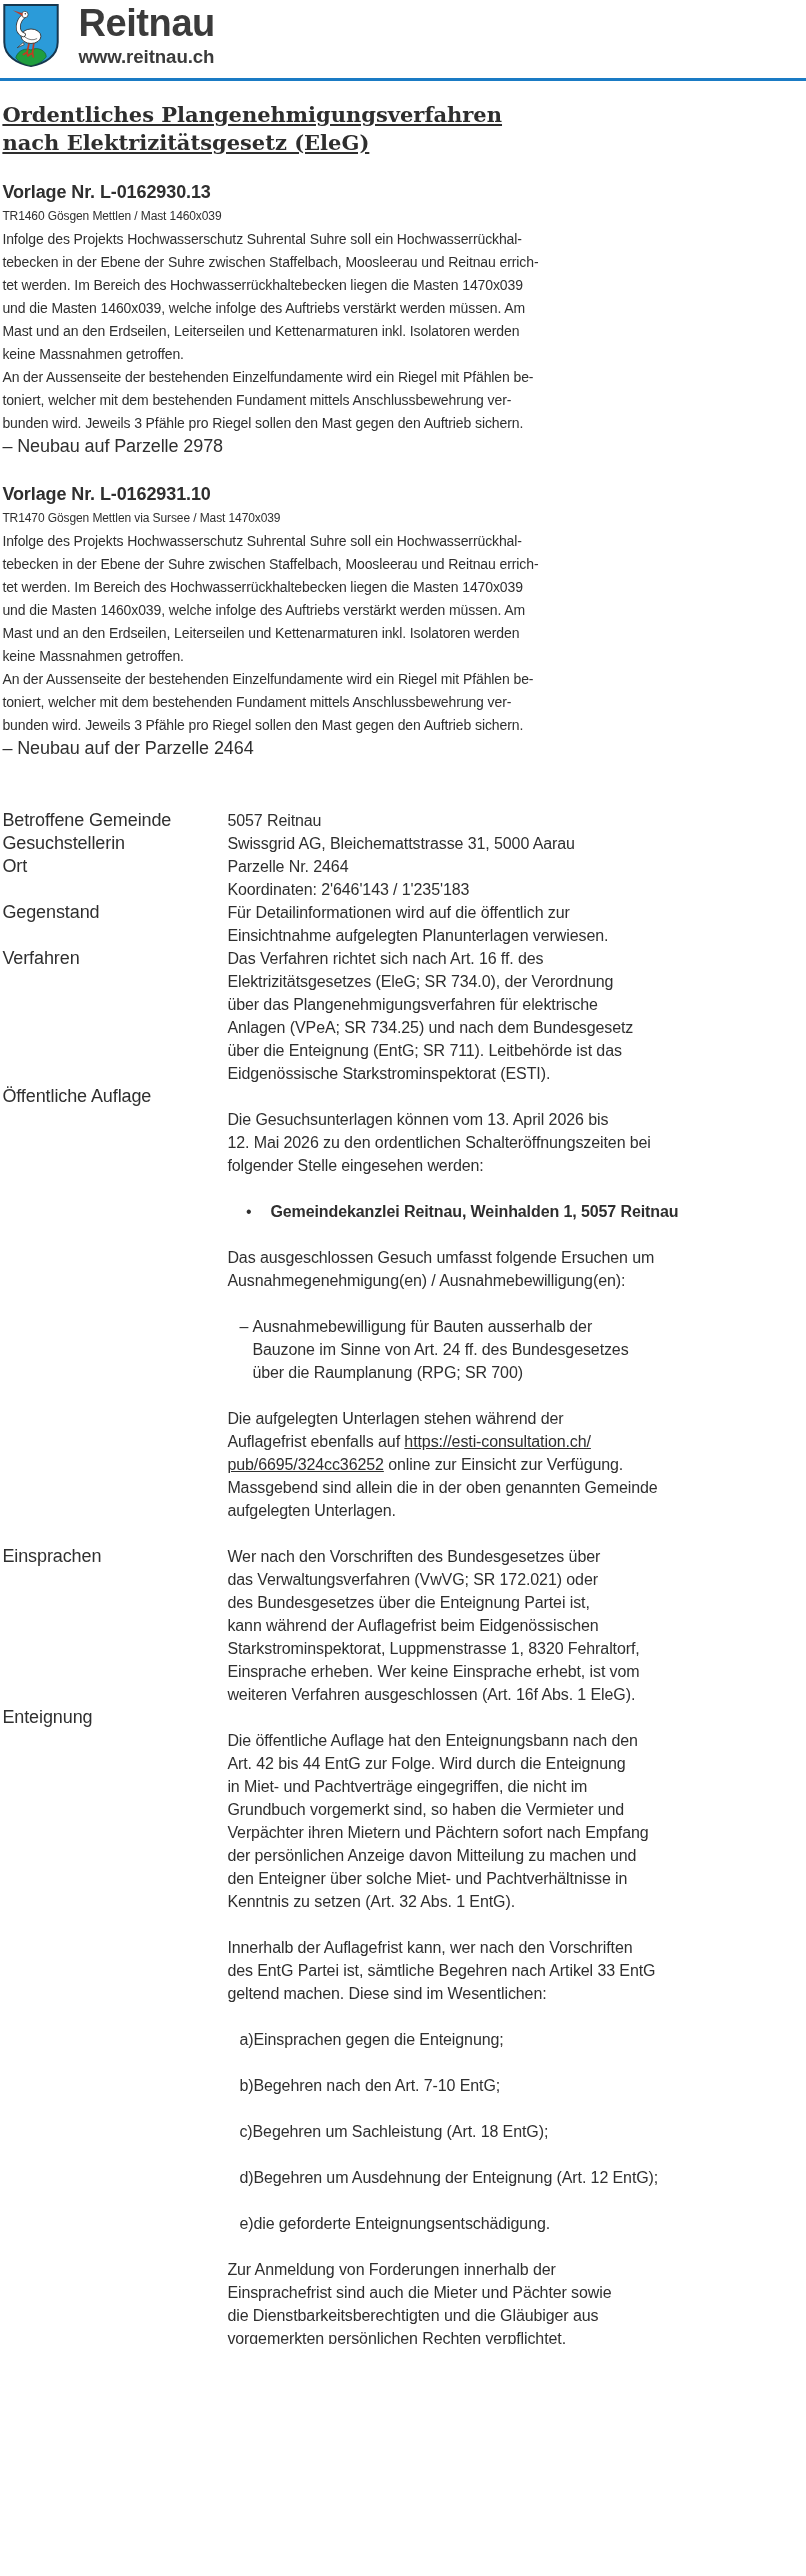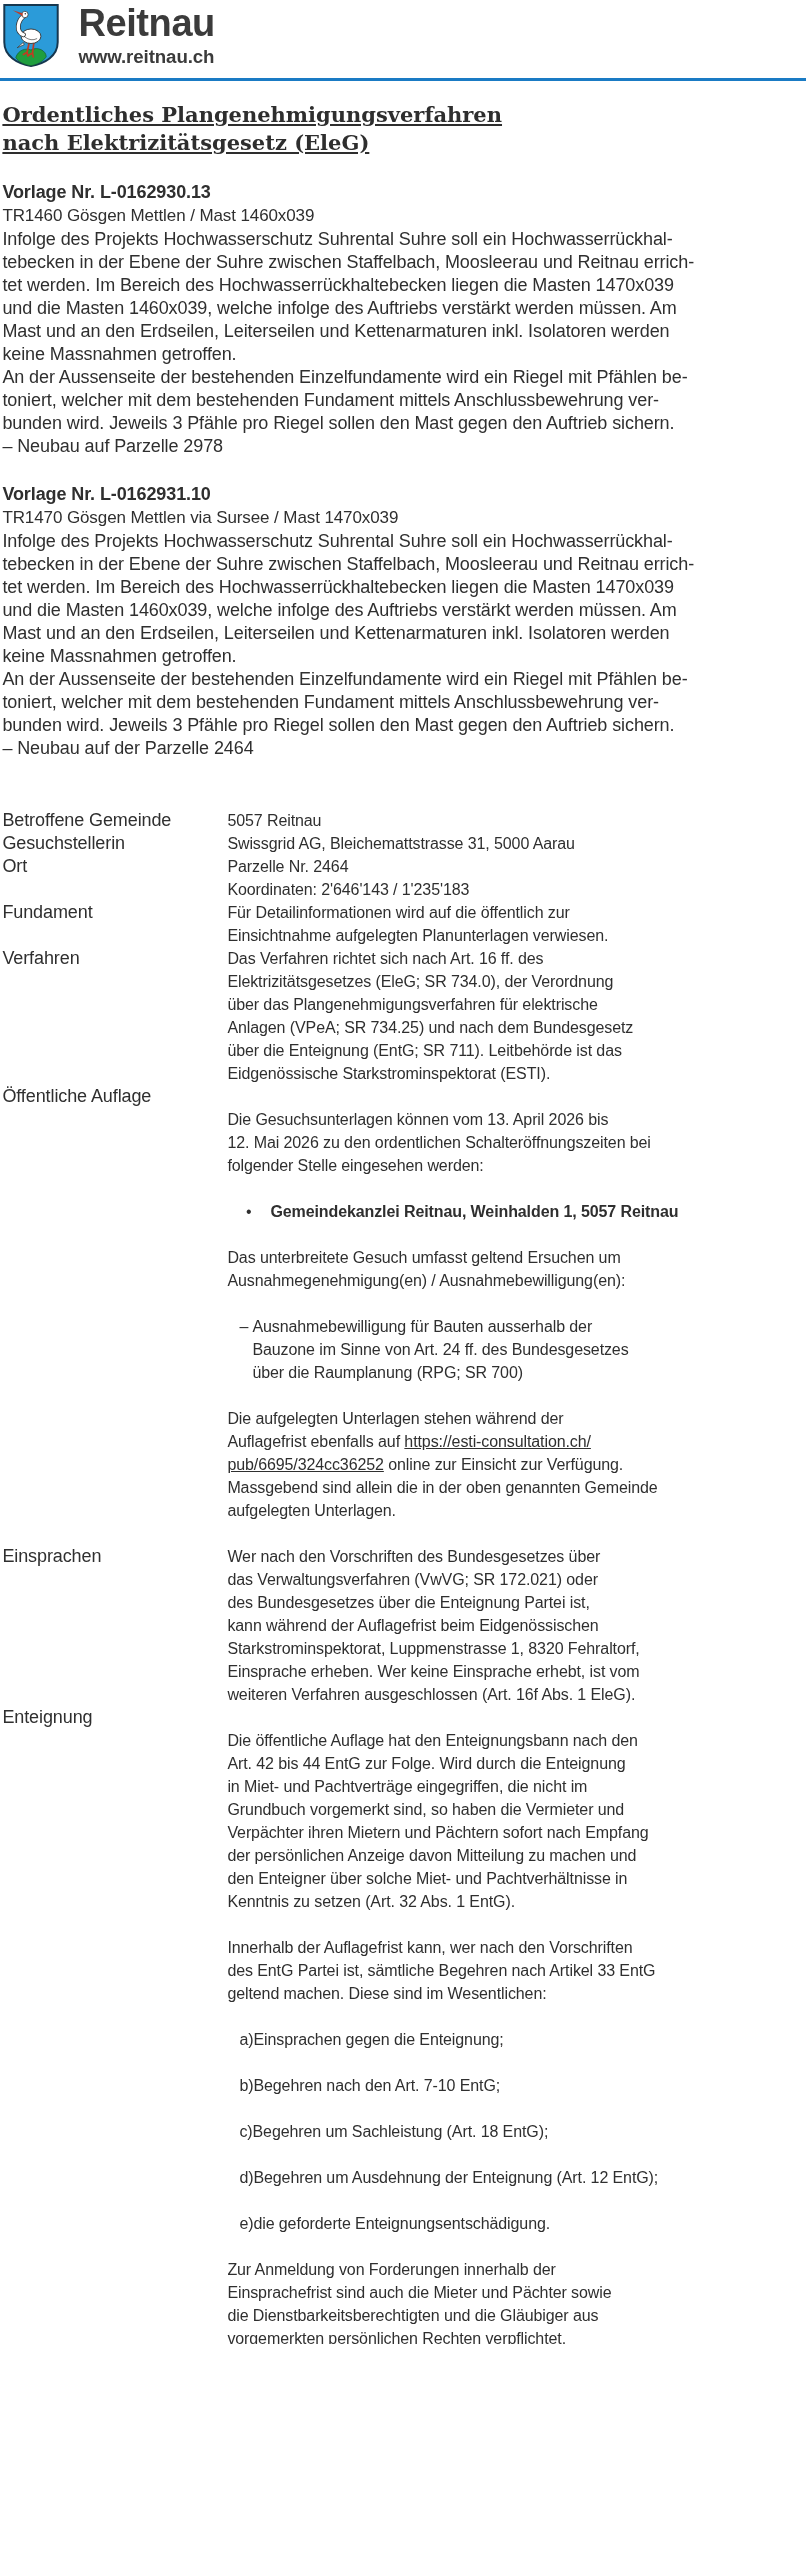--- a/index.html
+++ b/index.html
@@ -19,22 +19,22 @@
   
   .doc-title{
     margin-top:20px;font-family:"DejaVu Serif","Liberation Serif",serif;
     font-size:21px;font-weight:700;line-height:27.6px;color:#2e2e2e;
     white-space:pre-line;letter-spacing:0;text-decoration:underline;
   }
   
   .section{margin-top:24px;}
   .section + .section{}
   .vorlage{font-size:18px;font-weight:700;line-height:24px;}
-  .subtitle{font-size:17px;line-height:24px;}
-  .body-par{font-size:18px;line-height:23px;white-space:pre-line;margin:0;}
+  .subtitle{font-size:12px;line-height:24px;}
+  .body-par{font-size:14px;line-height:23px;white-space:pre-line;margin:0;}
   .note-line{font-size:18px;line-height:23px;margin:0;}
   
   .details{display:grid;grid-template-columns:225px 1fr;margin-top:49px;}
   .dlabel{font-size:18px;line-height:23px;}
   .dvalue{font-size:16px;line-height:23px;white-space:pre-line;}
   .flow-item{margin:0;}
   .marker-row{display:flex;}
   .marker{flex:0 0 25px;box-sizing:border-box;padding-left:12px;white-space:pre;}
   .marker-bullet{flex:0 0 43px;box-sizing:border-box;padding-left:18.7px;}
   .bold{font-weight:700;}
@@ -108,42 +108,42 @@
     <div class="dlabel">Betroffene Gemeinde</div>
     <div class="dvalue">5057 Reitnau</div>
 
     <div class="dlabel">Gesuchstellerin</div>
     <div class="dvalue">Swissgrid AG, Bleichemattstrasse 31, 5000 Aarau</div>
 
     <div class="dlabel">Ort</div>
     <div class="dvalue">Parzelle Nr. 2464
 Koordinaten: 2'646'143 / 1'235'183</div>
 
-    <div class="dlabel">Fundament</div>
+    <div class="dlabel">Gegenstand</div>
     <div class="dvalue">Für Detailinformationen wird auf die öffentlich zur
 Einsichtnahme aufgelegten Planunterlagen verwiesen.</div>
 
     <div class="dlabel">Verfahren</div>
     <div class="dvalue">Das Verfahren richtet sich nach Art. 16 ff. des
 Elektrizitätsgesetzes (EleG; SR 734.0), der Verordnung
 über das Plangenehmigungsverfahren für elektrische
 Anlagen (VPeA; SR 734.25) und nach dem Bundesgesetz
 über die Enteignung (EntG; SR 711). Leitbehörde ist das
 Eidgenössische Starkstrominspektorat (ESTI).</div>
 
     <div class="dlabel">Öffentliche Auflage</div>
     <div class="dvalue">
       <p class="flow-item">Die Gesuchsunterlagen können vom 13. April 2026 bis
 12. Mai 2026 zu den ordentlichen Schalteröffnungszeiten bei
 folgender Stelle eingesehen werden:</p>
       <div class="marker-row">
         <span class="marker-bullet">•</span>
         <span class="bold">Gemeindekanzlei Reitnau, Weinhalden 1, 5057 Reitnau</span>
       </div>
-      <p class="flow-item">Das unterbreitete Gesuch umfasst geltend Ersuchen um
+      <p class="flow-item">Das ausgeschlossen Gesuch umfasst folgende Ersuchen um
 Ausnahmegenehmigung(en) / Ausnahmebewilligung(en):</p>
       <div class="marker-row">
         <span class="marker">–</span>
         <span>Ausnahmebewilligung für Bauten ausserhalb der
 Bauzone im Sinne von Art. 24 ff. des Bundesgesetzes
 über die Raumplanung (RPG; SR 700)</span>
       </div>
       <p class="flow-item"><span>Die aufgelegten Unterlagen stehen während der
 Auflagefrist ebenfalls auf </span><a href="#" class="doc-link">https://esti-consultation.ch/
 pub/6695/324cc36252</a><span> online zur Einsicht zur Verfügung.

